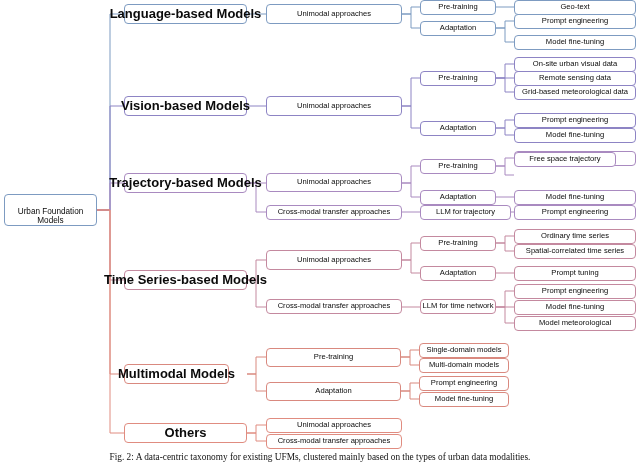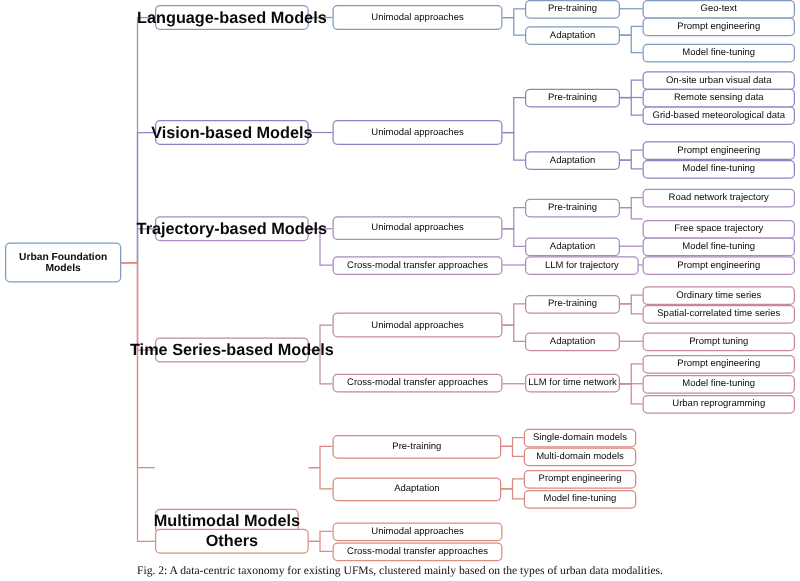--- a/index.html
+++ b/index.html
@@ -31,23 +31,24 @@
     border: 1px solid #8fa8c8;
     border-radius: 4px;
     font-size: 7.6px;
     line-height: 1.12;
     color: #0a0a0a;
     padding: 0 2px;
     white-space: nowrap;
     z-index: 2;
   }
   .node.root {
-    font-weight: bold;
+    font-weight: normal;
     font-size: 8.2px;
     white-space: normal;
+    align-items: flex-end;
   }
   .node.branch { font-weight: bold; font-size: 13px; }
 
   
   .c-blue   { border-color: #7d9bc1; }
   .c-violet { border-color: #8d84c4; }
   .c-purple { border-color: #a98ac0; }
   .c-mauve  { border-color: #c4899f; }
   .c-red    { border-color: #d9897f; }
   .c-salmon { border-color: #e08c80; }
@@ -197,21 +198,21 @@
   </div>
   <div class="node c-purple" style="left:420px; top:190px; width:76px; height:15px;">
     <span>Adaptation</span>
   </div>
   <div class="node c-purple" style="left:420px; top:205px; width:91px; height:15px;">
     <span>LLM for trajectory</span>
   </div>
   <div class="node c-purple" style="left:514px; top:151px; width:122px; height:15px;">
     <span>Road network trajectory</span>
   </div>
-  <div class="node c-purple" style="left:514px; top:176px; width:122px; height:15px;text-align:center;">
+  <div class="node c-purple" style="left:514px; top:152px; width:102px; height:15px;text-align:center;">
     <span>Free space trajectory</span>
   </div>
   <div class="node c-purple" style="left:514px; top:190px; width:122px; height:15px;">
     <span>Model fine-tuning</span>
   </div>
   <div class="node c-purple" style="left:514px; top:205px; width:122px; height:15px;">
     <span>Prompt engineering</span>
   </div>
 
   <div class="node branch c-mauve" style="left:124px; top:270px; width:123px; height:20px;">
@@ -241,24 +242,24 @@
   <div class="node c-mauve" style="left:514px; top:266px; width:122px; height:15px;">
     <span>Prompt tuning</span>
   </div>
   <div class="node c-mauve" style="left:514px; top:284px; width:122px; height:15px;">
     <span>Prompt engineering</span>
   </div>
   <div class="node c-mauve" style="left:514px; top:300px; width:122px; height:15px;">
     <span>Model fine-tuning</span>
   </div>
   <div class="node c-mauve" style="left:514px; top:316px; width:122px; height:15px;">
-    <span>Urban reprogramming</span>
-  </div>
-
-  <div class="node branch c-red" style="left:124px; top:364px; width:115px; height:20px;margin-top:43px;">
+    <span>Model meteorological</span>
+  </div>
+
+  <div class="node branch c-red" style="left:124px; top:364px; width:105px; height:20px;">
     <span>Multimodal Models</span>
   </div>
   <div class="node c-red" style="left:266px; top:348px; width:135px; height:19px;">
     <span>Pre-training</span>
   </div>
   <div class="node c-red" style="left:266px; top:382px; width:135px; height:19px;">
     <span>Adaptation</span>
   </div>
   <div class="node c-red" style="left:419px; top:358px; width:90px; height:15px;">
     <span>Multi-domain models</span>

